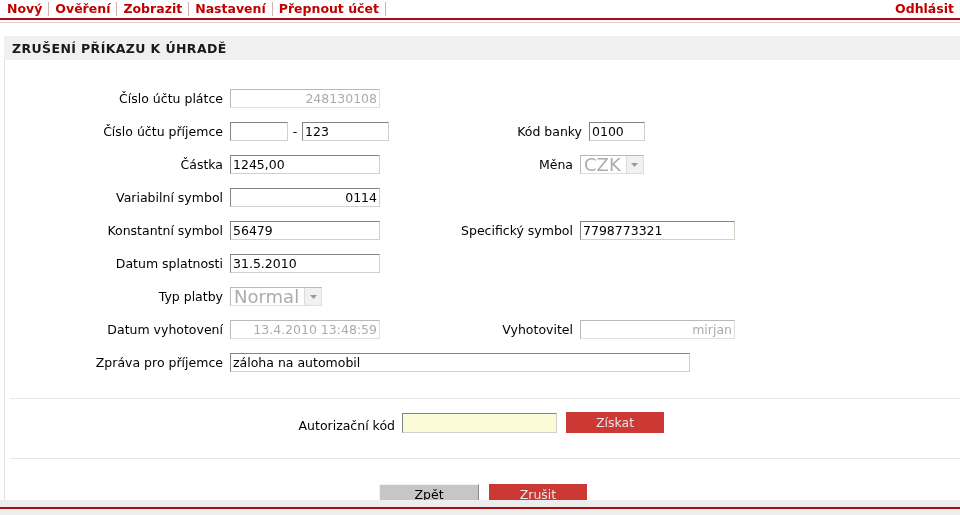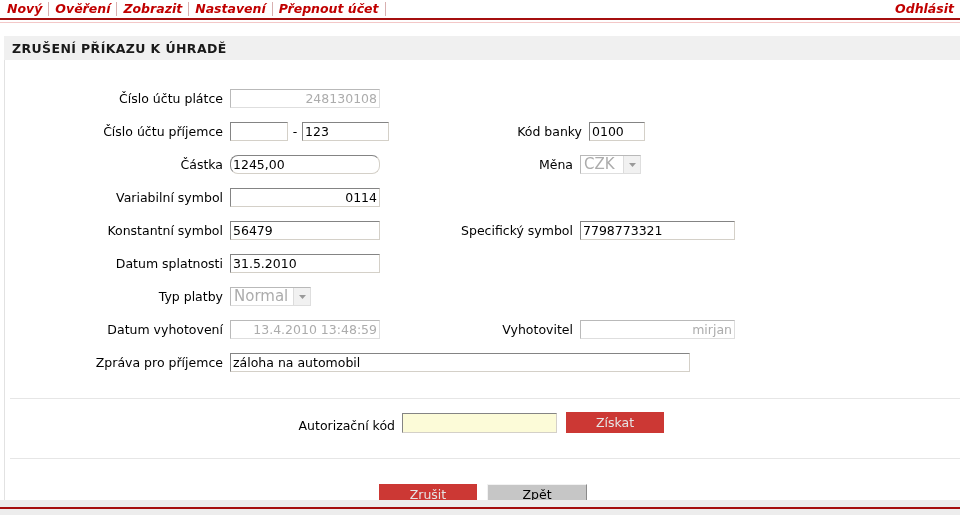--- a/index.html
+++ b/index.html
@@ -21,21 +21,20 @@
   .menubar {
     position: absolute;
     left: 0; top: 0;
     width: 960px;
     height: 18px;
     background: #ffffff;
     display: flex;
     align-items: center;
     box-sizing: border-box;
     padding-left: 5px;
-    font-style: italic;
   }
   .menu-left {
     display: flex;
     align-items: center;
   }
   .menu-item {
     color: #C00000;
     font-weight: bold;
     font-size: 12.5px;
     font-family: "DejaVu Sans", "Liberation Sans", sans-serif;
@@ -162,21 +161,21 @@
   input.tf.disabled {
     color: #ACACAC;
     background: #ffffff;
     border-color: #B9B9B9 #DEDEDE #DEDEDE #B9B9B9;
     text-align: right;
   }
   .w-acct   { width: 150px; }
   .w-prefix { width: 58px; }
   .w-suffix { width: 87px; }
   .w-bank   { width: 56px; }
-  .w-amount { width: 150px; border-radius: 8px; }
+  .w-amount { width: 150px; }
   .w-vs     { width: 150px; text-align: right; }
   .w-ks     { width: 150px; }
   .w-ss     { width: 155px; }
   .w-date   { width: 150px; }
   .w-made   { width: 150px; }
   .w-author { width: 155px; }
   .w-msg    { width: 460px; }
 
   .dash {
     width: 14px;
@@ -187,21 +186,21 @@
 
   
   .sel {
     display: inline-flex;
     align-items: stretch;
     height: 19px;
     border: 1px solid;
     border-color: #B9B9B9 #DEDEDE #DEDEDE #B9B9B9;
     background: #ffffff;
     box-sizing: border-box;
-    font-size: 15px;
+    font-size: 18px;
   }
   .sel .sel-text {
     color: #ACACAC;
     padding: 0 5px 0 3px;
     line-height: 17px;
     white-space: nowrap;
     font-family: "DejaVu Sans", "Liberation Sans", sans-serif;
   }
   .sel .sel-arrow {
     width: 16px;
@@ -440,20 +439,20 @@
   <div class="divider" id="div-auth-top"></div>
   <div class="divider" id="div-auth-bot"></div>
 
   <div class="auth-row">
     <span class="auth-label">Autorizační kód</span>
     <input class="auth-input" type="text" value="" style="">
     <button class="btn btn-red btn-get">Získat</button>
   </div>
 
   <div class="btn-row">
+    <button class="btn btn-grey">Zpět</button>
     <button class="btn btn-red btn-cancel">Zrušit</button>
-    <button class="btn btn-grey">Zpět</button>
   </div>
 
 </div>
 
 <div class="footer"></div>
 <div class="footer-rule"></div>
 
 </body></html>

